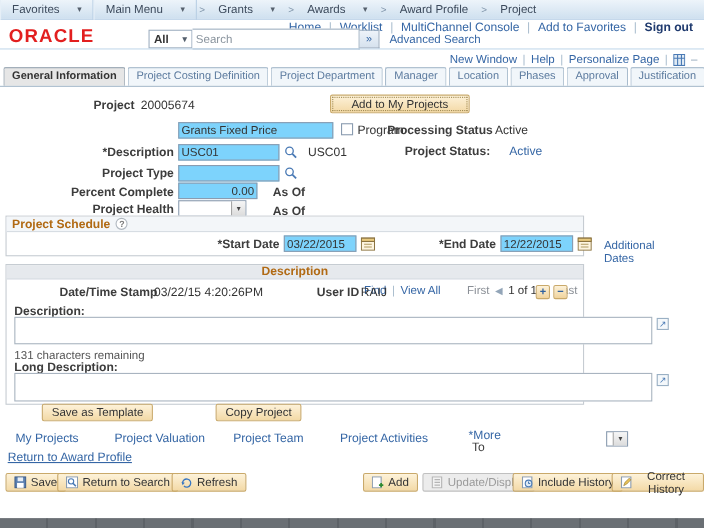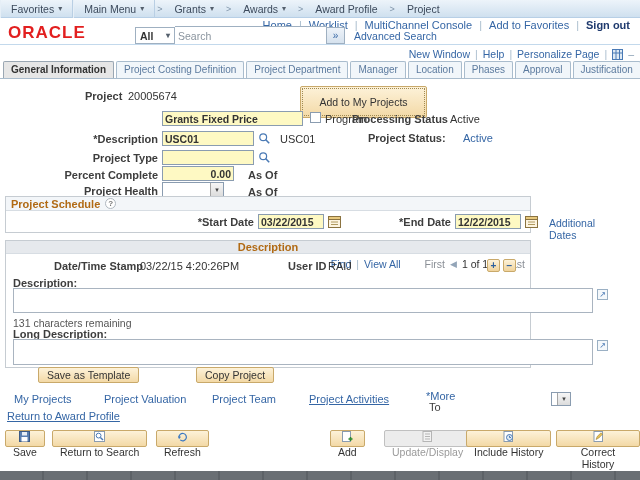--- a/index.html
+++ b/index.html
@@ -4,21 +4,21 @@
 <style>
   * { margin:0; padding:0; box-sizing:border-box; }
   html,body { width:640px; height:480px; overflow:hidden; }
   body { font-family:"Liberation Sans", sans-serif; font-size:11px; color:#333; background:#fff; }
   #screen { position:relative; width:640px; height:480px; background:#fff; overflow:hidden; }
 
   
   .bc-bar { position:absolute; top:0; left:0; width:640px; height:18px;
             background:linear-gradient(#edf4fa,#cfe0ef); border-bottom:1px solid #b7cfe6;
             display:flex; align-items:center; font-size:10.5px; color:#3c4a5c; }
-  .bc-item { padding:0 10px; display:flex; align-items:center; gap:4px; height:18px; cursor:default; }
+  .bc-item { padding:0 10px; display:flex; align-items:center; gap:16px; height:18px; cursor:default; }
   .bc-menu { border-right:1px solid #b9cfe4; border-left:1px solid #e6eff7; }
   .bc-sep { color:#7e93a8; font-size:9px; padding:0 2px; }
   .caret { font-size:8px; color:#55606d; }
 
   
   .logo { position:absolute; left:8px; top:23px; font-size:17px; font-weight:bold;
           color:#e21f1f; letter-spacing:1px; }
   .toplinks { position:absolute; top:19px; right:10px; display:flex; align-items:center; gap:7px; font-size:11px; }
   .toplinks a, .link { color:#3566a5; text-decoration:none; cursor:pointer; }
   .pipe { color:#a8bccd; }
@@ -42,21 +42,21 @@
   .tabbar { position:absolute; top:61px; left:3px; display:flex; align-items:flex-end; gap:2px; }
   .tab { border:1px solid #a9bccd; border-bottom:none; background:#f1f6fa; color:#5b7a9e;
          font-size:10px; padding:2px 7px 3px; border-radius:2px 2px 0 0; cursor:pointer; white-space:nowrap; }
   .tab.active { background:#e6e6e6; color:#333; font-weight:bold; border-color:#9aa7b3; }
   .tab-rule { position:absolute; top:78px; left:0; width:640px; border-top:1px solid #a9bccd; }
 
   
   .blabel { font-weight:bold; color:#3d3d3d; }
   .rlabel { position:absolute; left:0; width:158px; text-align:right; font-weight:bold; color:#3d3d3d; }
   .inp { position:absolute; height:15px; border:1px solid #8a9cb0; font-size:10.5px; padding:4px 2px;
-         color:#333; background:#fef9c3; font-family:"Liberation Sans",sans-serif;font-weight:bold; }
+         color:#333; background:#7dd3fc; font-family:"Liberation Sans",sans-serif; }
   .btn-tan { background:linear-gradient(#fdf2d9,#f3d9a6); border:1px solid #c9a96a; border-radius:2px;
              font-size:10.5px; color:#333; padding:1px 8px; cursor:pointer; font-family:"Liberation Sans",sans-serif; }
   .btn-focus { outline:1px dotted #a08a52; outline-offset:-3px; }
   .checkbox { position:absolute; width:11px; height:11px; border:1px solid #8a9cb0; background:#fff; cursor:pointer; }
   .mag { position:absolute; width:13px; height:13px; cursor:pointer; }
   .combo { position:absolute; height:15px; border:1px solid #8a9cb0; background:#fff; cursor:pointer; }
   .combo .cbtn { position:absolute; right:0; top:0; bottom:0; width:13px; border-left:1px solid #a5a5a5;
                  background:linear-gradient(#f6f6f6,#dcdcdc); display:flex; align-items:center; justify-content:center;
                  font-size:7px; color:#444; }
 
@@ -77,21 +77,21 @@
   .expand { position:absolute; width:11px; height:11px; border:1px solid #9ab0c4; color:#4a7ab5;
             font-size:8px; display:flex; align-items:center; justify-content:center; cursor:pointer; background:#f4f8fb; }
   .pm { position:absolute; width:13px; height:13px; border:1px solid #c9a96a; border-radius:2px;
         background:linear-gradient(#fdf2d9,#f0d39c); color:#2c5f9e; font-weight:bold; font-size:10px;
         display:flex; align-items:center; justify-content:center; cursor:pointer; line-height:1; }
   .small-gray { color:#555; font-size:10.5px; }
 
   
   .tb-btn { position:absolute; top:430px; height:17px; display:inline-flex; align-items:center; gap:4px;
             background:linear-gradient(#fdf2d9,#f3d9a6); border:1px solid #c9a96a; border-radius:2px;
-            font-size:10.5px; color:#333; padding:0 7px; cursor:pointer; font-family:"Liberation Sans",sans-serif;flex-direction:column; }
+            font-size:10.5px; color:#333; padding:0 7px; cursor:pointer; font-family:"Liberation Sans",sans-serif; }
   .tb-btn.disabled { background:#ececec; border-color:#c0c0c0; color:#9a9a9a; cursor:default; }
   .ticon { display:inline-block; width:11px; height:11px; }
 
   .bottom-bar { position:absolute; left:0; top:471px; width:640px; height:9px;
                 background:repeating-linear-gradient(90deg,#6a6f74 0 42px,#5d6267 42px 44px); }
   a.ulink { color:#3566a5; text-decoration:underline; cursor:pointer; }
 </style>
 </head>
 <body>
 
@@ -179,21 +179,21 @@
     <div class="tab">Location</div>
     <div class="tab">Phases</div>
     <div class="tab">Approval</div>
     <div class="tab">Justification</div>
 
   </div>
   <div class="tab-rule"></div>
 
   <span class="blabel" style="position:absolute;left:85px;top:90px;">Project</span>
   <span style="position:absolute;left:128px;top:90px;">20005674</span>
-  <button class="btn-tan btn-focus" style="position:absolute;left:300px;top:86px;width:127px;height:32px;">Add to My Projects</button>
+  <button class="btn-tan btn-focus" style="position:absolute;left:300px;top:86px;width:127px;height:17px;">Add to My Projects</button>
 
   <input class="inp" style="left: 162px; top: 111px; width: 141px;" value="Grants Fixed Price">
   <span class="checkbox" style="left:310px;top:112px;"></span>
   <span style="position:absolute;left:325px;top:113px;">Program</span>
   <span class="blabel" style="position:absolute;left:352px;top:113px;">Processing Status</span>
   <span style="position:absolute;left:450px;top:113px;">Active</span>
 
   <span class="rlabel" style="top:133px;">*Description</span>
   <input class="inp" style="left: 162px; top: 131px; width: 92px;" value="USC01">
   <span class="mag" style="left:258px;top:132px;">
@@ -283,21 +283,21 @@
     <textarea class="ta" style="left: 7px; top: 98px; width: 580px; height: 26px;"></textarea>
     <span class="expand" style="left:591px;top:99px;">↗</span>
   </div>
 
   <button class="btn-tan" style="position:absolute;left:38px;top:367px;height:16px;">Save as Template</button>
   <button class="btn-tan" style="position:absolute;left:196px;top:367px;height:16px;">Copy Project</button>
 
   <a class="link" style="position:absolute;left:14px;top:393px;">My Projects</a>
   <a class="link" style="position:absolute;left:104px;top:393px;">Project Valuation</a>
   <a class="link" style="position:absolute;left:212px;top:393px;">Project Team</a>
-  <a class="link" style="position:absolute;left:309px;top:393px;text-decoration:underline;">Project Activities</a>
+  <a class="link" style="position:absolute;left:309px;top:393px;">Project Activities</a>
   <span class="link" style="position:absolute;left:426px;top:390px;">*More</span>
   <span style="position:absolute;left:429px;top:401px;color:#3d3d3d;">To</span>
   <div class="combo" style="left:551px;top:392px;width:20px;height:14px;">
     <span class="cbtn">▾</span>
   </div>
 
   <a class="ulink" style="position:absolute;left:7px;top:410px;">Return to Award Profile</a>
 
   <button class="tb-btn" style="left:5px;">
     <span class="ticon">

